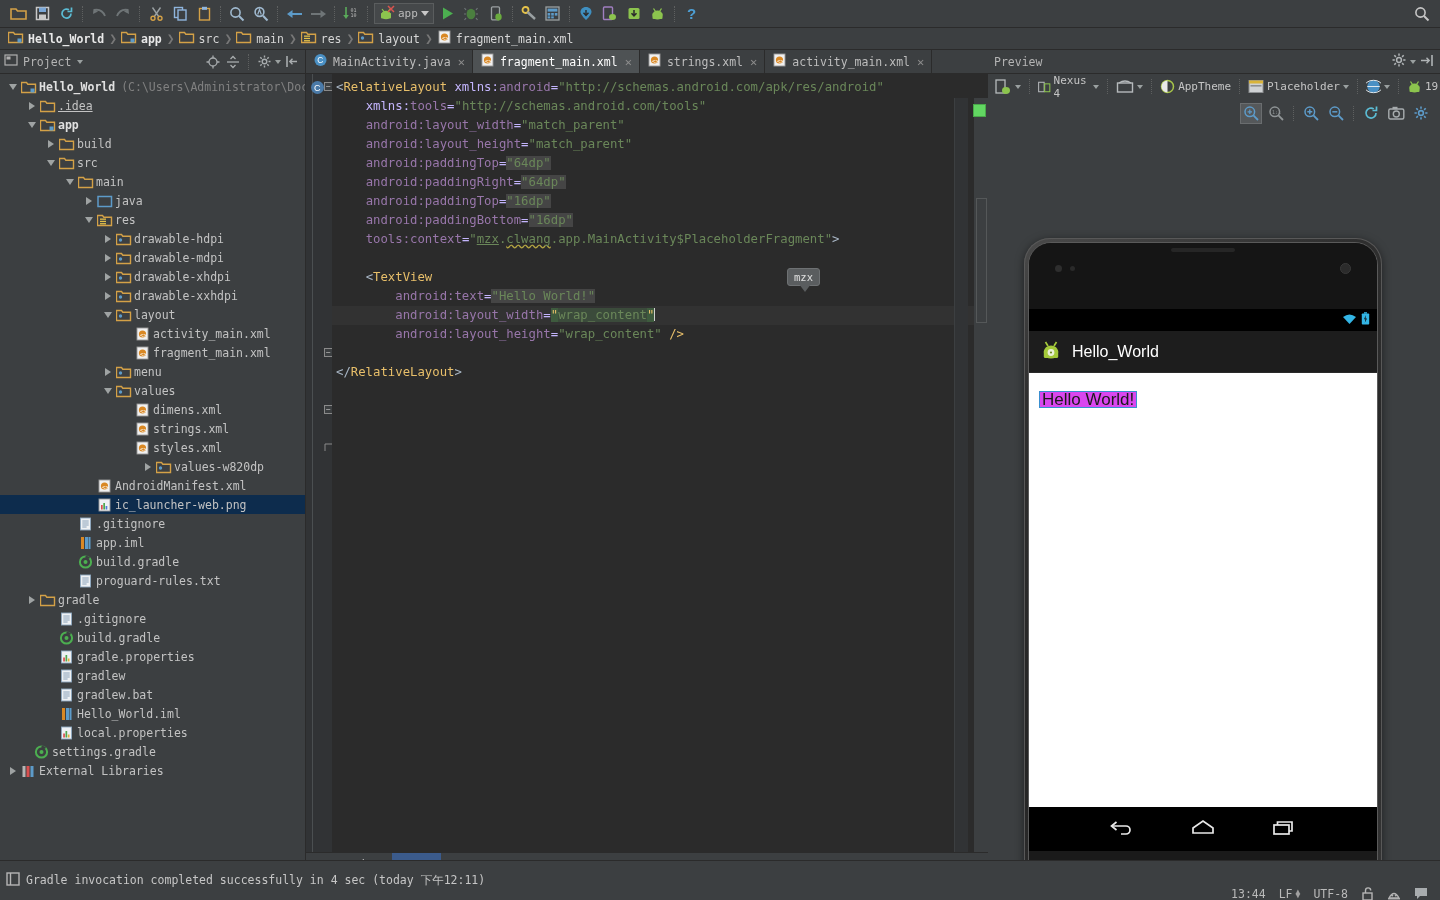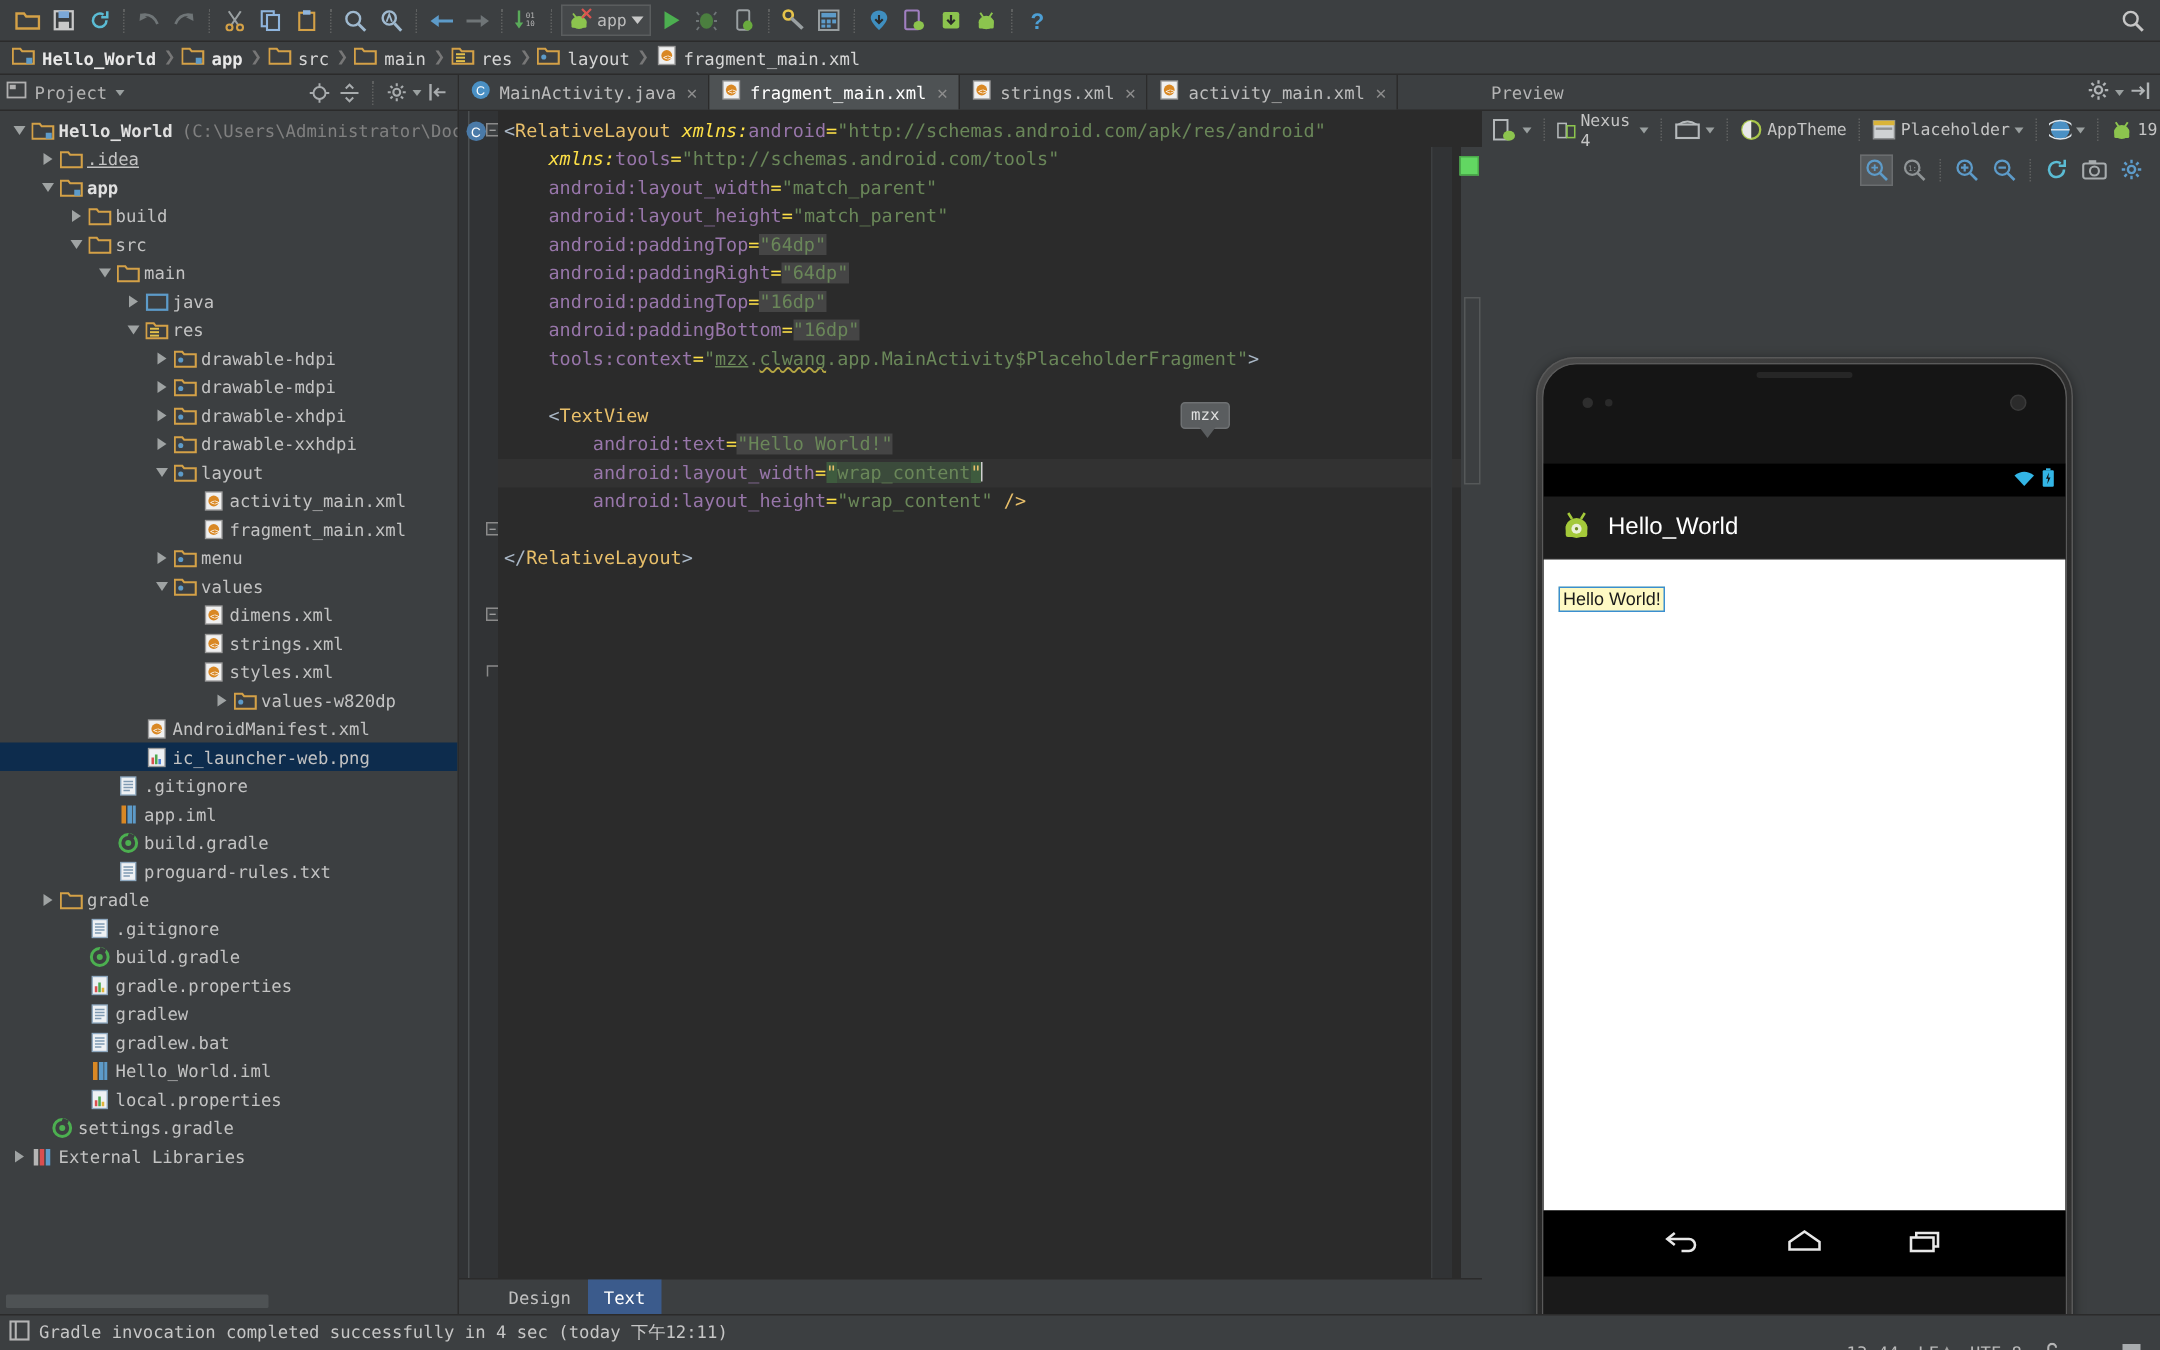--- a/index.html
+++ b/index.html
@@ -116,21 +116,21 @@
   }
   .codearea {
     flex: 1; position: relative; background: #2b2b2b; overflow: hidden;
     font-family: "DejaVu Sans Mono", monospace; font-size: 12.3px;
     padding-top: 4px;
   }
   .cl { height: 19px; line-height: 19px; white-space: pre; padding-left: 4px; }
   .cl.caretline { background: #323232; }
   .t-tag { color: #e8bf6a; }
   .t-attr { color: #9876aa; }
-  .t-plain { color: #fde047; font-style: italic; }
+  .t-plain { color: #c4b5fd; }
   .t-str { color: #6a8759; }
   .t-strhl { color: #6a8759; background: #3b4b3b; }
   .t-val { color: #6a8759; background: #454545; }
   .t-punc { color: #a9b7c6; }
   .t-link { color: #6a8759; text-decoration: underline; }
   .t-squig {
     color: #6a8759;
     text-decoration: underline wavy #b5a642;
     text-decoration-skip-ink: none;
   }
@@ -239,32 +239,32 @@
     height: 42px; background: #1d1d1d; display: flex; align-items: center;
     padding-left: 11px; gap: 10px;
     border-bottom: 1px solid #2a2a2a;
   }
   .ab-title {
     font-family: "Liberation Sans", sans-serif; font-size: 16px; color: #fff;
   }
   .app-canvas { background: #ffffff; height: 434px; padding: 18px 14px 0 10px; }
   .hello-txt {
     display: inline-block; font-family: "Liberation Sans", sans-serif;
-    font-size: 12px; color: #1a1a1a; background: #fef9c3;
+    font-size: 17px; color: #1a1a1a; background: #d946ef;
     border: 1px solid #3a8fd0; padding: 0 2px; line-height: 15px;
   }
   .navbar {
     height: 44px; background: #000; display: flex; align-items: center;
     justify-content: center; gap: 55px;
   }
   .phone-bottom { flex: 1; background: #1a1a1a; }
 
   
   .statusbar {
-    position: absolute; bottom: 0; left: 0; width: 1440px; height: 24px;
+    position: absolute; bottom: 0; left: 0; width: 1440px; height: 40px;
     background: #3c3f41; border-top: 1px solid #2b2b2b;
     display: flex; align-items: center; padding: 0 6px; gap: 6px;
   }
   .sb-msg { font-size: 11.5px; color: #c6c6c6; font-family: "DejaVu Sans Mono", monospace; }
   .sb-right { margin-left: auto; display: flex; align-items: flex-start; gap: 13px; padding-right: 6px; margin-top: 29px; }
   .sb-item { font-size: 11.5px; color: #b9b9b9; font-family: "DejaVu Sans Mono", monospace; display: flex; align-items: center; gap: 3px; }
   .updown { display: inline-flex; flex-direction: column; line-height: 4px; font-size: 8px; color: #a0a0a0; }
 </style>
 </head>
 <body>

